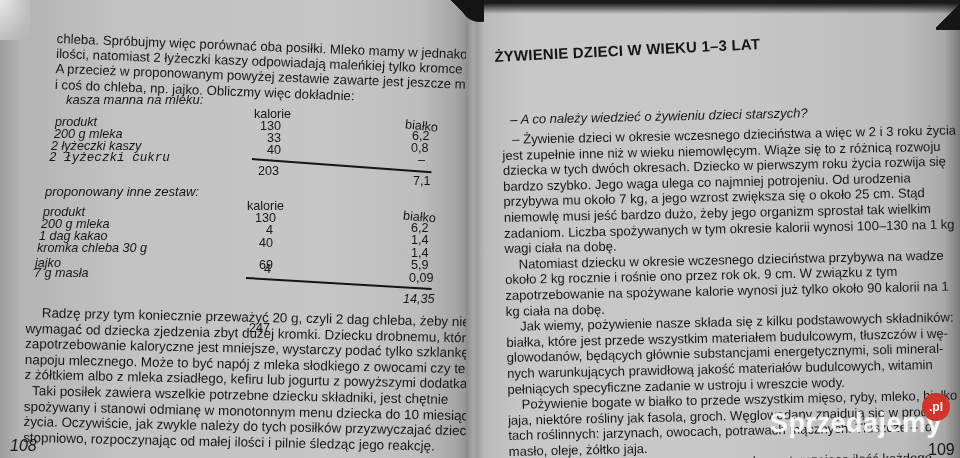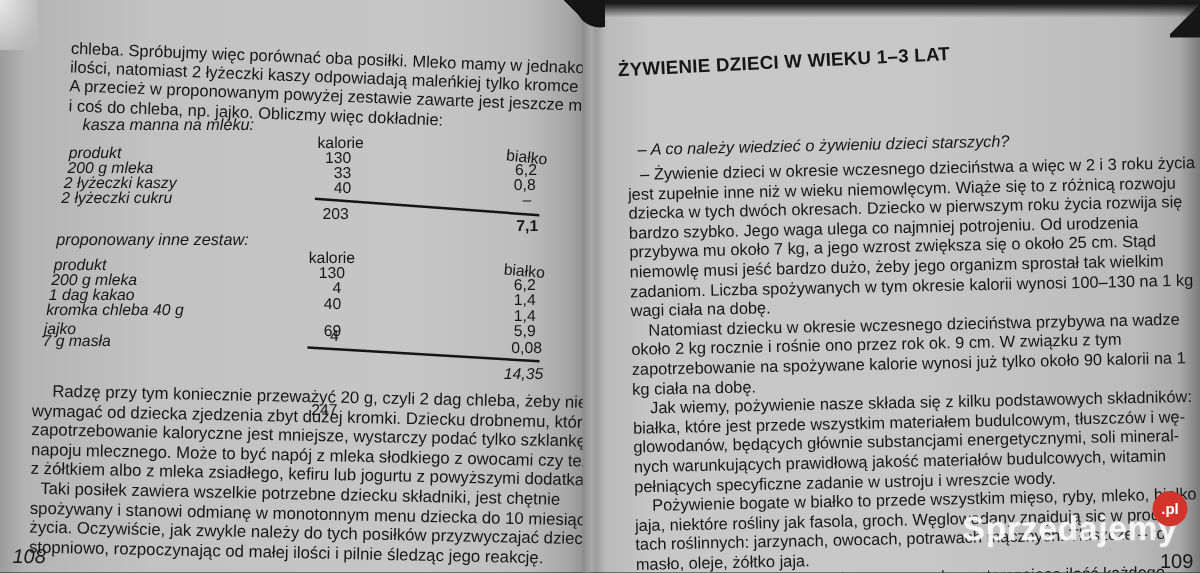--- a/index.html
+++ b/index.html
@@ -116,54 +116,54 @@
       <div class="cell it" style="left:55px;top:115px;">produkt</div>
 
       <div class="cell it" style="left:54px;top:127px;">200 g mleka</div>
       <div class="cell" style="left:260px;top:119px;">130</div>
       <div class="cell" style="left:412px;top:129px;">6,2</div>
 
       <div class="cell it" style="left:51px;top:139px;">2 łyżeczki kaszy</div>
       <div class="cell" style="left:267px;top:131px;">33</div>
       <div class="cell" style="left:411px;top:141px;">0,8</div>
 
-      <div class="cell it" style="left:49px;top:151px;">2 łyżeczki cukru</div>
+      <div class="cell it" style="left:49px;top:151px;font-family:Liberation Mono, monospace;">2 łyżeczki cukru</div>
       <div class="cell" style="left:267px;top:143px;">40</div>
       <div class="cell" style="left:418px;top:153px;">–</div>
 
       <div class="rule" style="left:252px;top:158px;width:180px;transform:rotate(4.2deg);"></div>
       <div class="cell" style="left:258px;top:164px;">203</div>
-      <div class="cell" style="left:413px;top:174px;font-weight:bold;">7,1</div>
+      <div class="cell" style="left:413px;top:174px;">7,1</div>
     </div>
 
     <div>
       <div class="tbl-title" style="left:45px;top:184px;">proponowany inne zestaw:</div>
       <div class="cell" style="left:247px;top:199px;">kalorie</div>
       <div class="cell" style="left:403px;top:210px;transform:rotate(5deg);">białko</div>
       <div class="cell it" style="left:43px;top:205px;">produkt</div>
 
       <div class="cell it" style="left:41px;top:217px;">200 g mleka</div>
       <div class="cell" style="left:255px;top:211px;">130</div>
       <div class="cell" style="left:411px;top:221px;">6,2</div>
 
       <div class="cell it" style="left:39px;top:229px;">1 dag kakao</div>
       <div class="cell" style="left:266px;top:223px;">4</div>
       <div class="cell" style="left:411px;top:233px;">1,4</div>
 
-      <div class="cell it" style="left:37px;top:241px;">kromka chleba 40 g</div>
+      <div class="cell it" style="left:37px;top:241px;">kromka chleba 30 g</div>
       <div class="cell" style="left:259px;top:236px;">40</div>
       <div class="cell" style="left:411px;top:246px;">1,4</div>
 
       <div class="cell it" style="left:35px;top:256px;">jajko</div>
       <div class="cell" style="left:259px;top:258px;text-align:right;">69</div>
       <div class="cell" style="left:411px;top:258px;">5,9</div>
 
       <div class="cell it" style="left:34px;top:266px;">7 g masła</div>
       <div class="cell" style="left:264px;top:262px;">4</div>
-      <div class="cell" style="left:409px;top:271px;">0,08</div>
+      <div class="cell" style="left:409px;top:271px;">0,09</div>
 
       <div class="rule" style="left:246px;top:277px;width:186px;transform:rotate(3.4deg);"></div>
       <div class="cell" style="left:249px;top:281px;margin-top:40px;">247</div>
       <div class="cell" style="left:403px;top:292px;font-style:italic;">14,35</div>
     </div>
 
     <div class="para-bottom">
       <div style="padding-left:16px;">Radzę przy tym koniecznie przeważyć 20 g, czyli 2 dag chleba, żeby nie</div>
       <div>wymagać od dziecka zjedzenia zbyt dużej kromki. Dziecku drobnemu, którego</div>
       <div>zapotrzebowanie kaloryczne jest mniejsze, wystarczy podać tylko szklankę</div>

